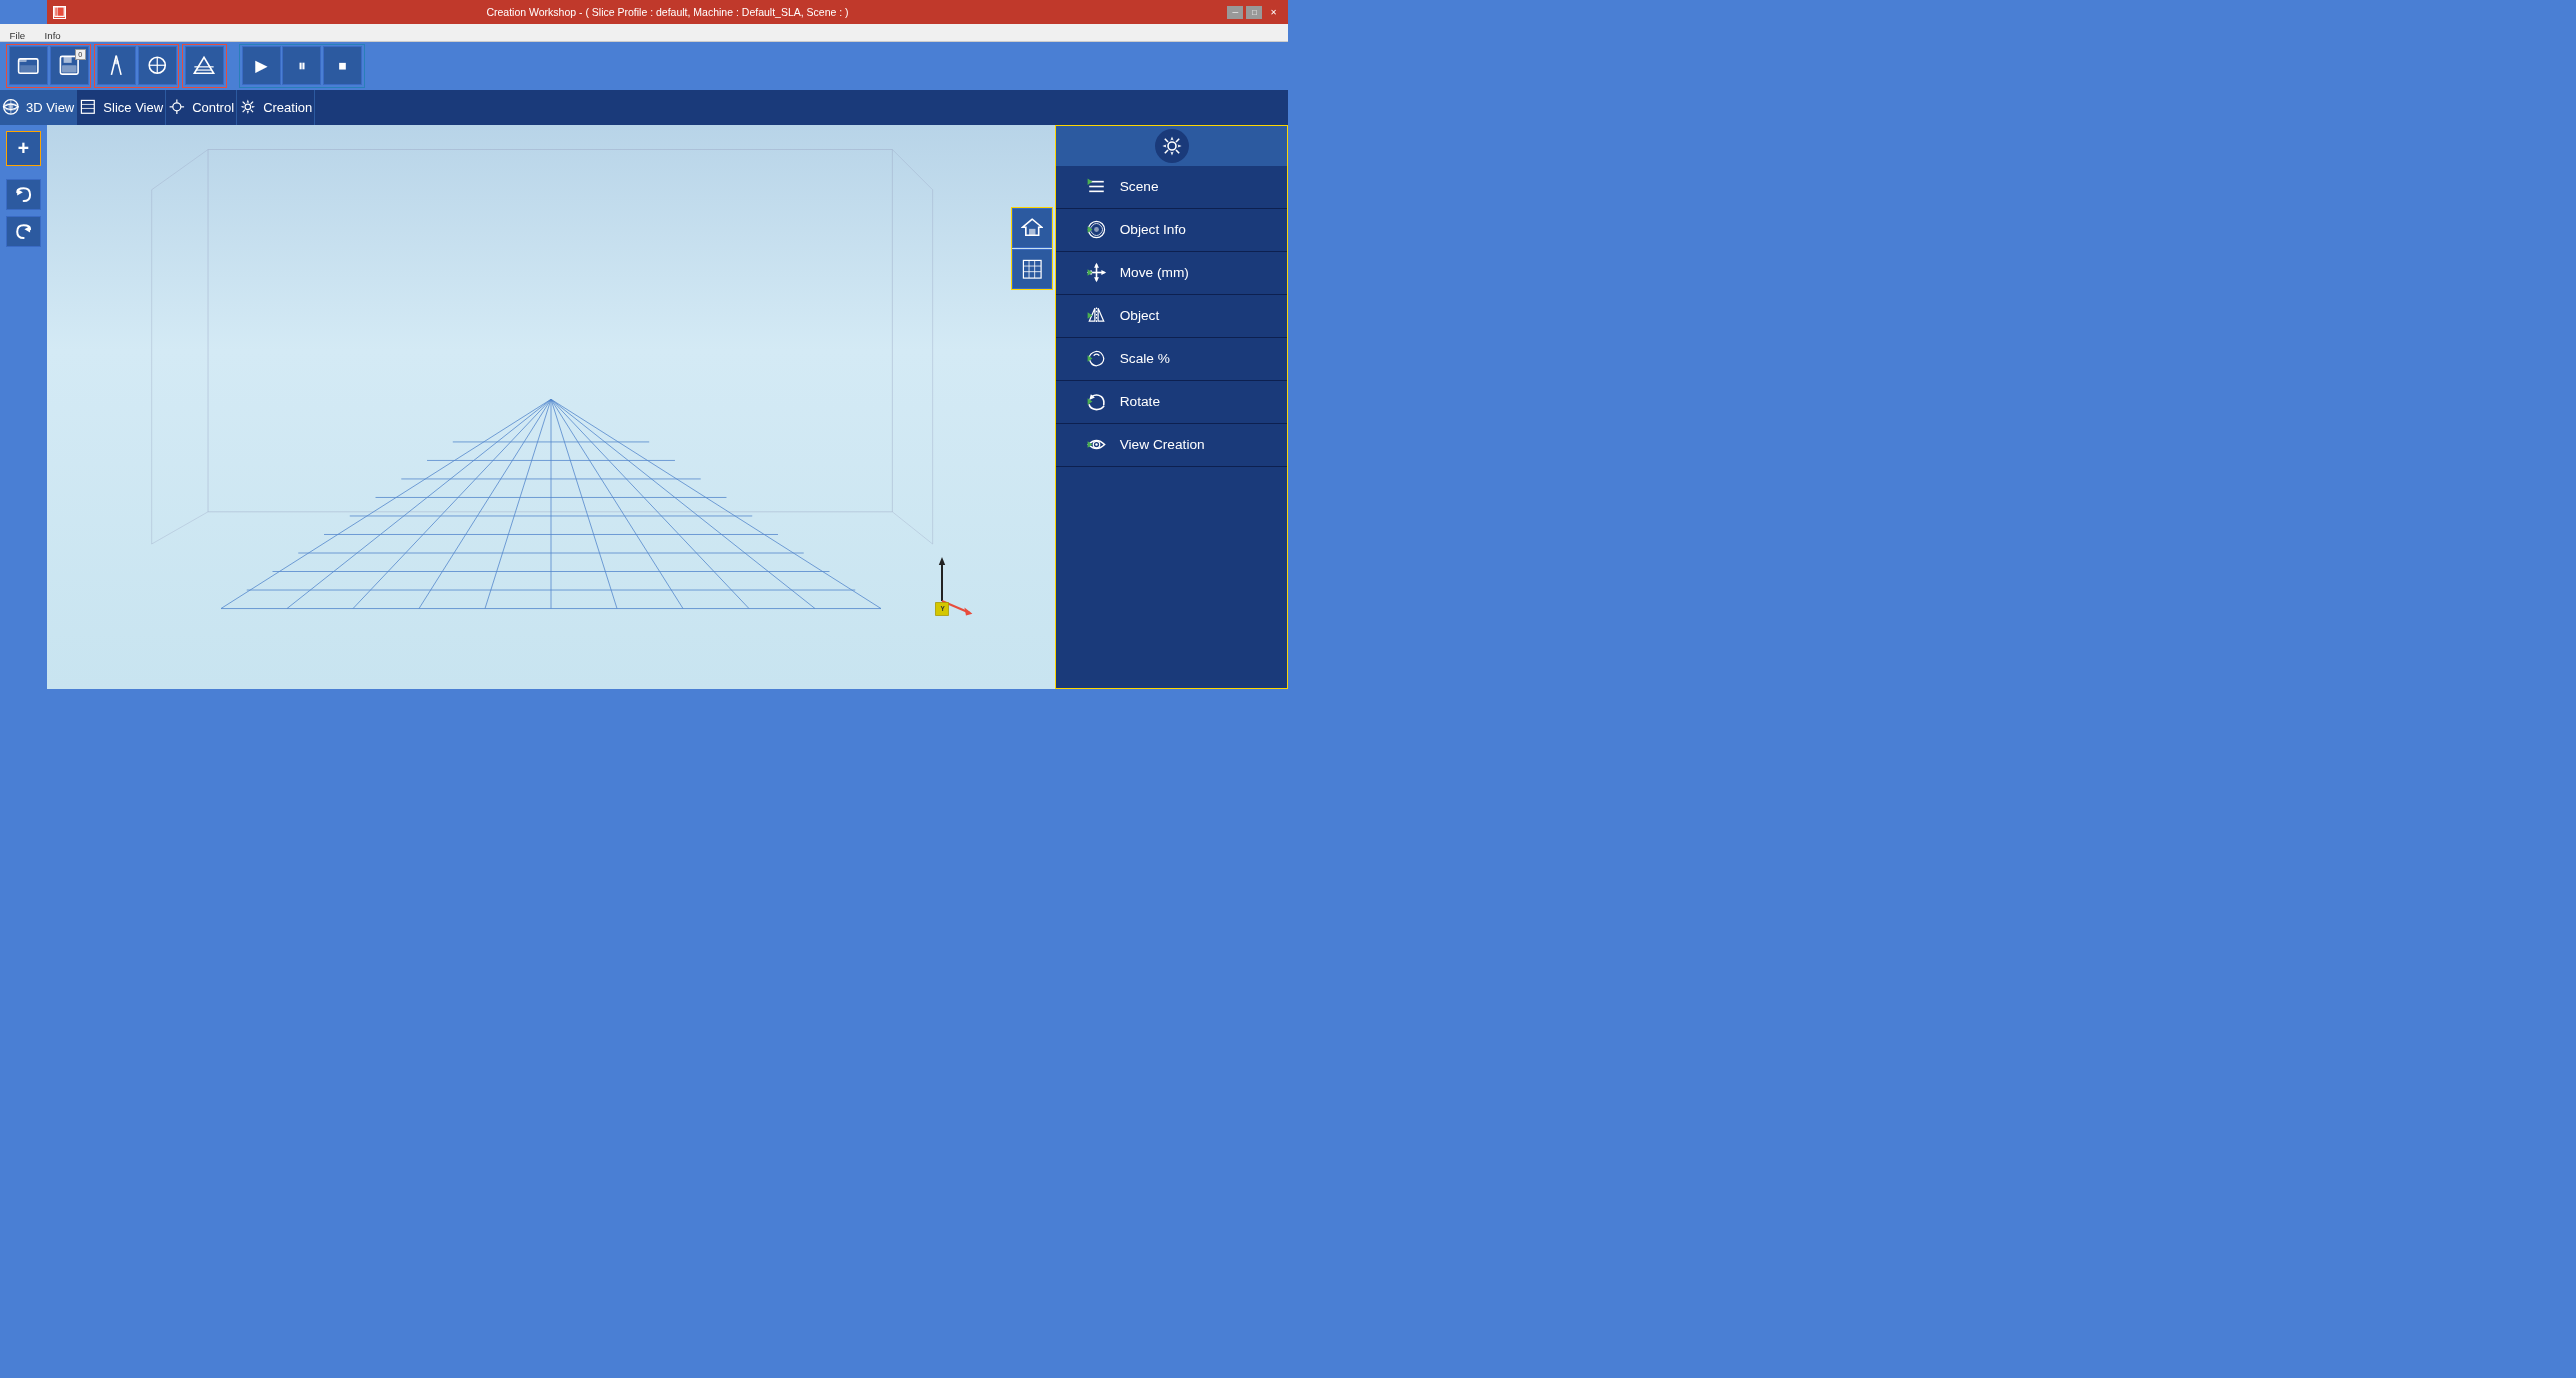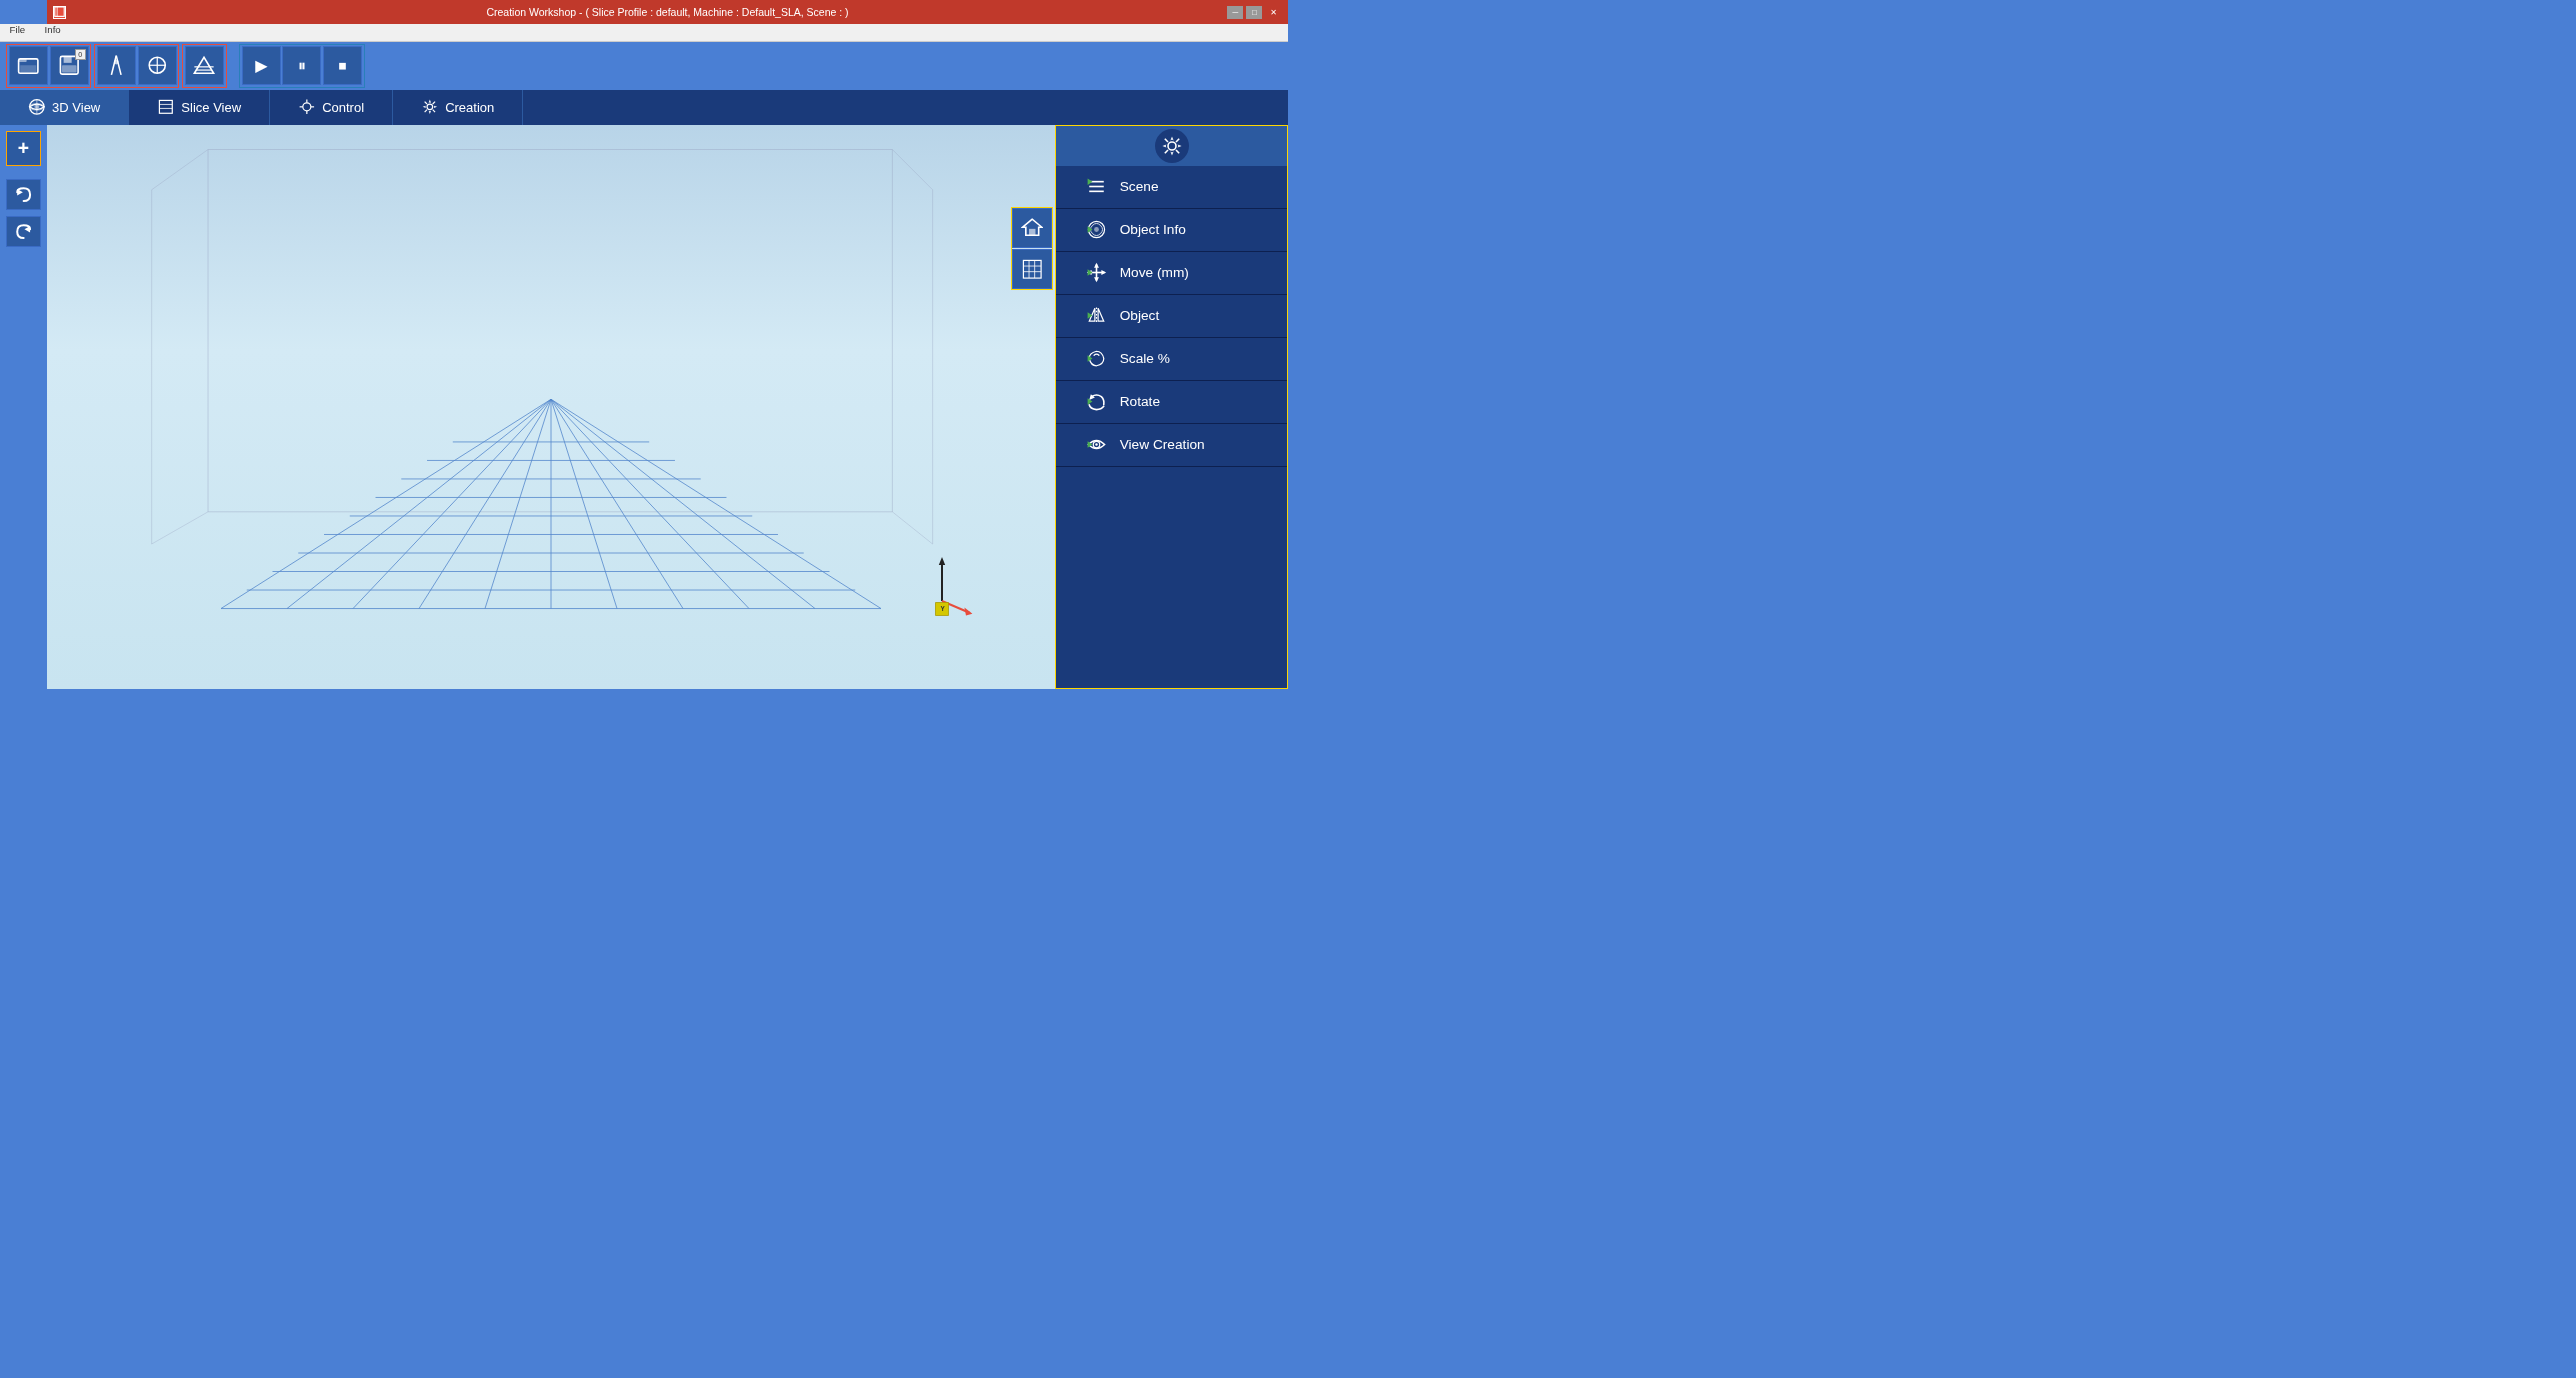--- a/index.html
+++ b/index.html
@@ -45,21 +45,21 @@
       display: flex; align-items: center; justify-content: center;
       font-size: 8px; color: white;
     }
     .title-btn.close { background: #c0392b; }
 
     
     .menu-bar {
       height: 17.7px;
       background: #f0f0f0;
       display: flex;
-      align-items: flex-start;
+      align-items: flex-end;
       padding: 0 6.4px;
       gap: 13px;
       border-bottom: 0.8px solid #ccc;
     }
     .menu-item {
       font-size: 9.7px;
       color: #333;
       cursor: pointer;
       padding: 0 3.2px;
     }
@@ -107,21 +107,21 @@
     .nav-tabs {
       height: 35px;
       background: #1a3a7a;
       display: flex;
       align-items: stretch;
     }
     .nav-tab {
       display: flex;
       align-items: center;
       gap: 6.4px;
-      padding: 0 28px;
+      padding: 0 2px;
       color: white;
       font-size: 13px;
       cursor: pointer;
       border-right: 0.8px solid #2c5aa0;
     }
     .nav-tab.active { background: #2c5aa0; }
     .nav-tab-icon { font-size: 14.5px; }
 
     
     .main-area {

